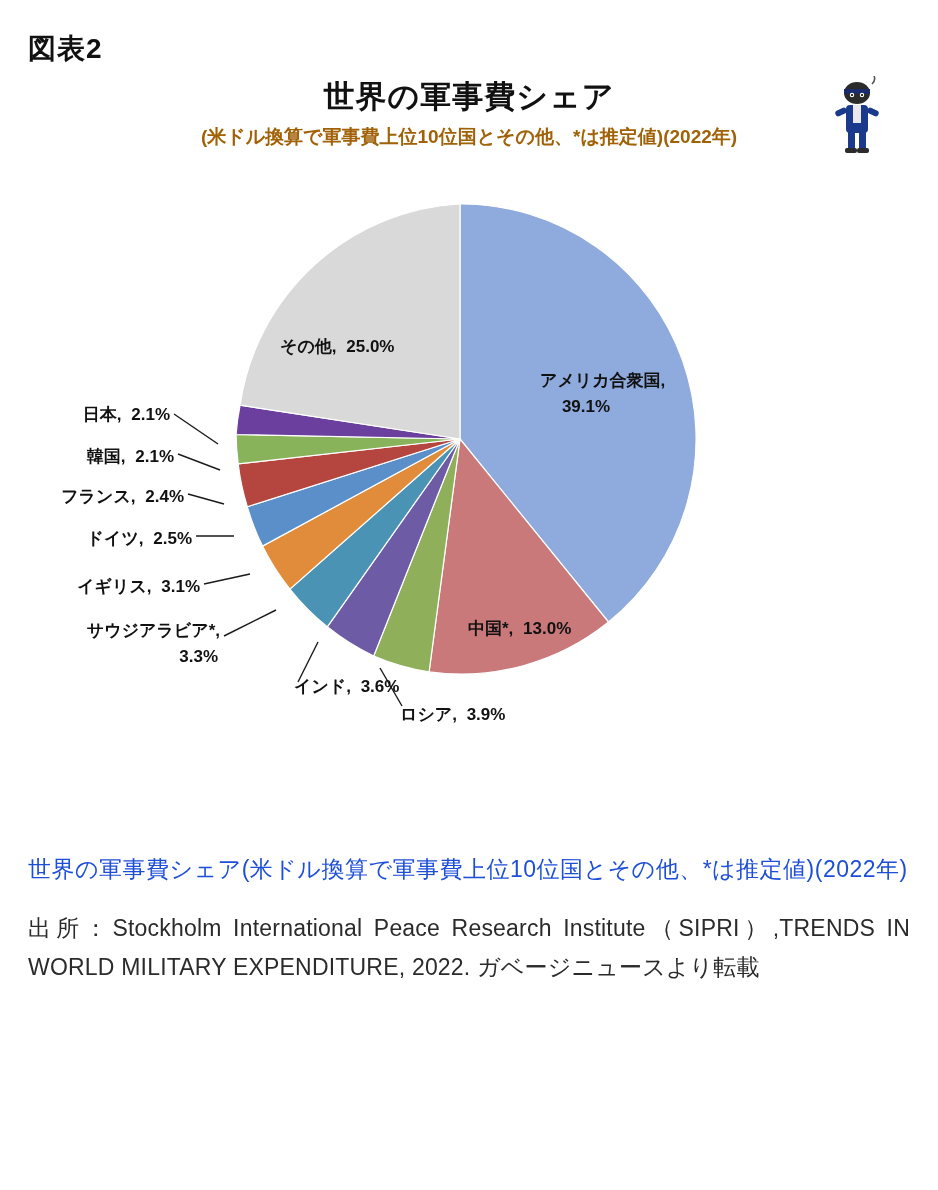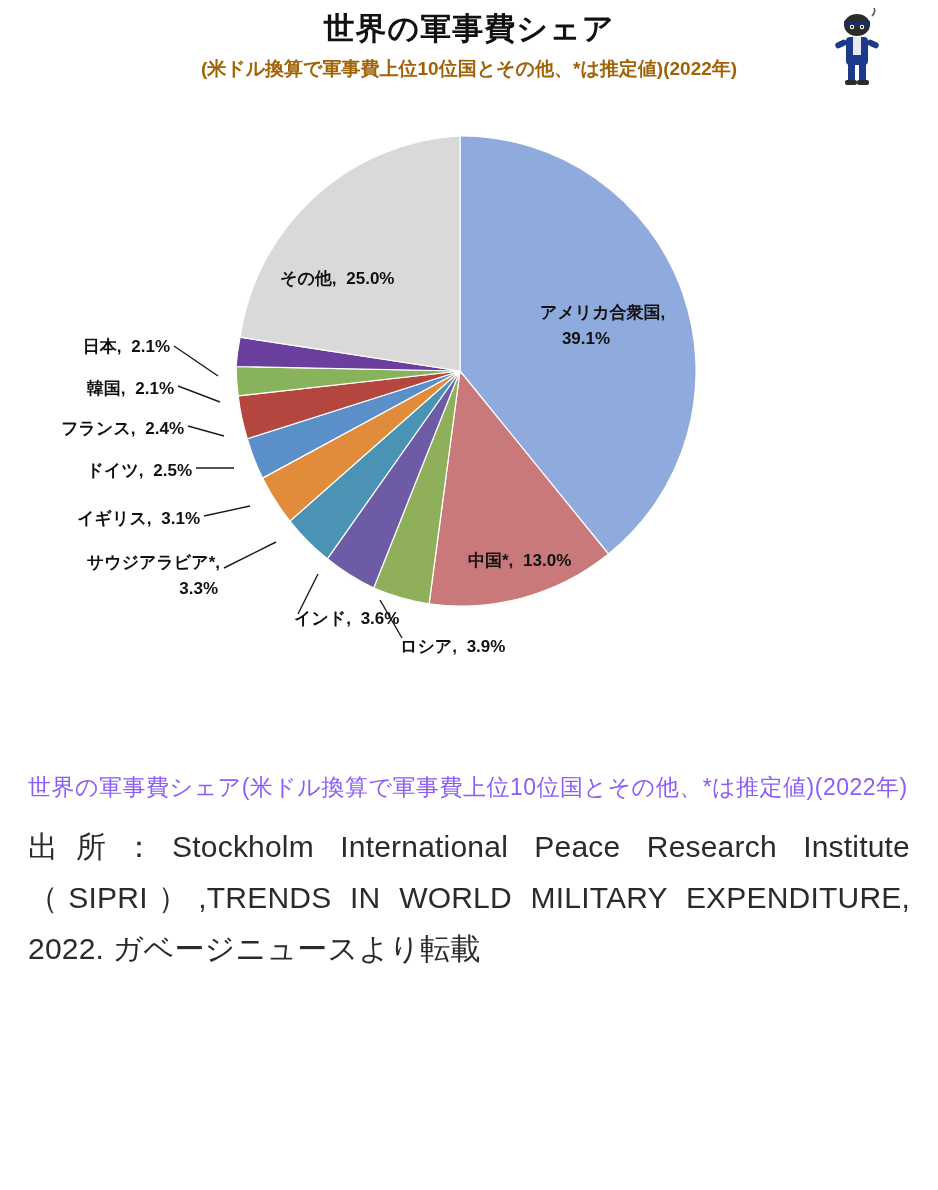--- a/index.html
+++ b/index.html
@@ -65,43 +65,44 @@
     margin-top: 4px;
   }
   .pie-svg {
     position: absolute;
     left: 0;
     top: 0;
   }
   .caption {
     font-size: 23px;
     line-height: 1.7;
-    color: #8b5cf6;
-    margin-top: 0;
+    color: #1d4ed8;
+    margin-top: 14px;
     letter-spacing: 0.5px;
   }
   .source {
-    font-size: 30px;
+    font-size: 23px;
     line-height: 1.7;
     color: #2b2b2b;
-    margin-top: 14px;
+    margin-top: 20px;
     letter-spacing: 0.2px;
     text-align: justify;
   }
   .lbl {
     font-weight: bold;
     font-size: 17px;
     fill: #111;
   }
 </style>
 </head>
 <body>
 
 <div class="page">
 
+  <div class="figure-label">図表2</div>
 
   <div class="chart-block">
 
     <svg class="mascot" viewBox="0 0 70 80">
       <ellipse cx="35" cy="17" rx="13" ry="11" fill="#2b2b2b"></ellipse>
       <rect x="22" y="13" width="26" height="5" fill="#1b2a6b"></rect>
       <circle cx="30" cy="19" r="2.2" fill="#fff"></circle>
       <circle cx="40" cy="19" r="2.2" fill="#fff"></circle>
       <circle cx="30" cy="19" r="1.1" fill="#000"></circle>
       <circle cx="40" cy="19" r="1.1" fill="#000"></circle>

